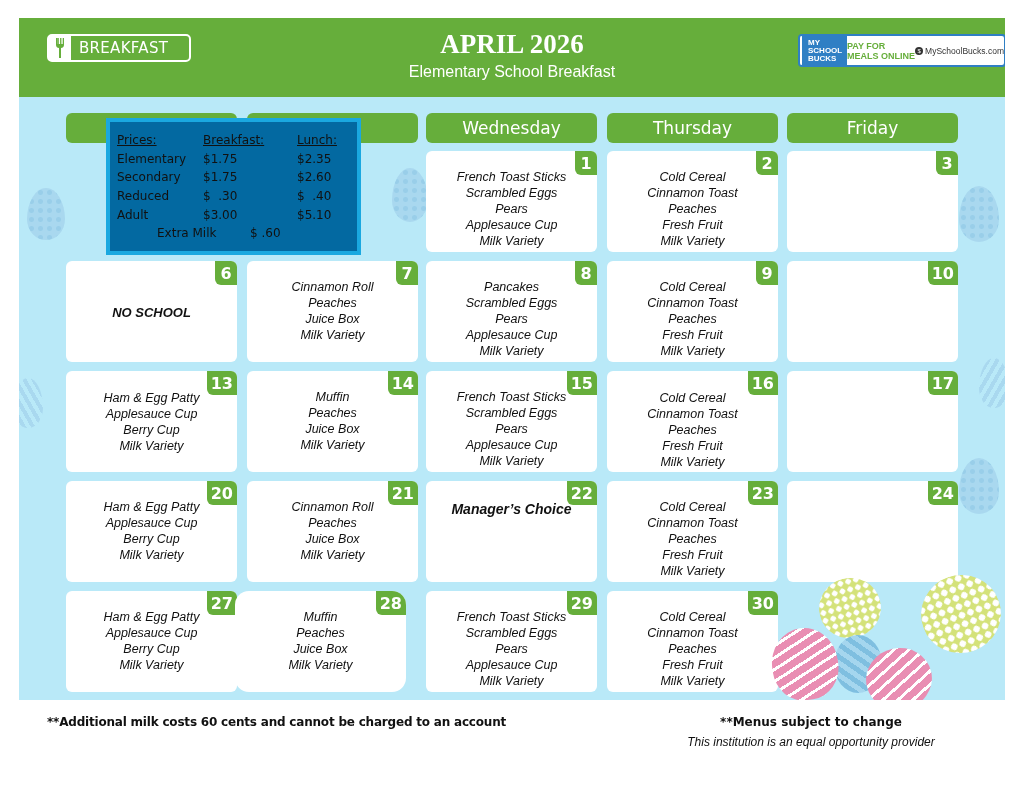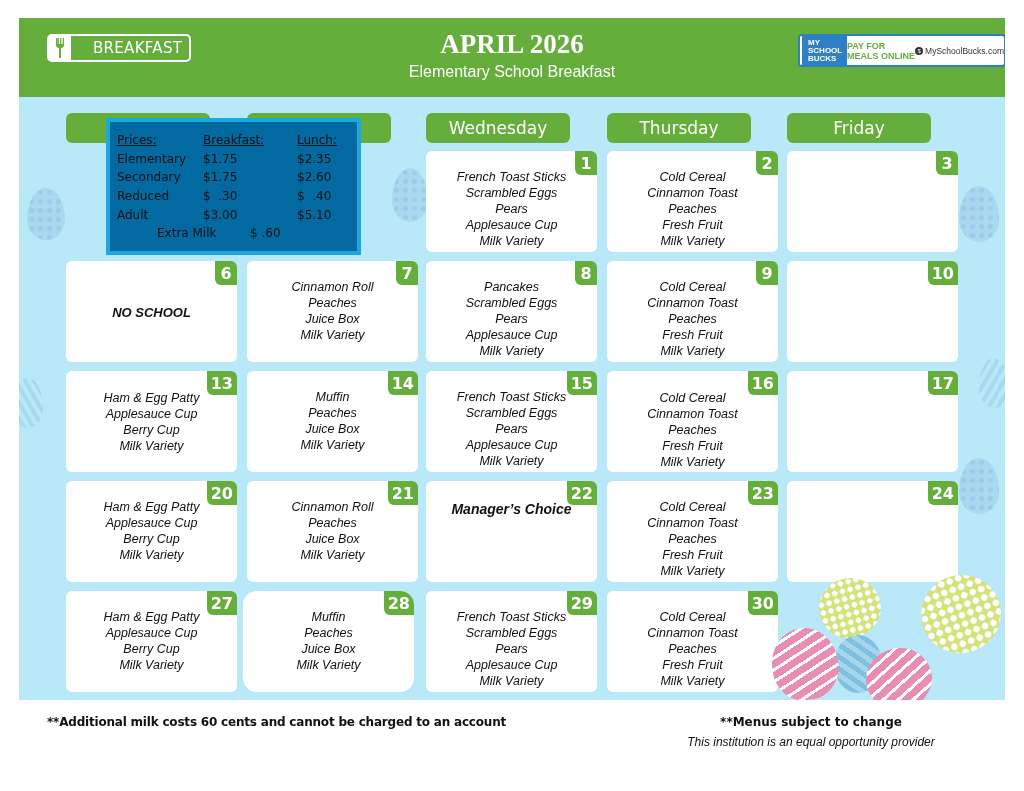--- a/index.html
+++ b/index.html
@@ -1,32 +1,32 @@
 <!DOCTYPE html>
 <html><head>
 <meta charset="utf-8">
 <style>
   html, body { margin: 0; padding: 0; }
   body { width: 1024px; height: 791px; background: #ffffff; position: relative; overflow: hidden; font-family: "Liberation Sans", sans-serif; }
   .page { position: absolute; left: 19px; top: 18px; width: 986px; height: 682px; background: #b9e9f8; overflow: hidden; }
   .header { position: absolute; left: 0; top: 0; width: 986px; height: 79px; background: #66ae3b; }
   .bk-logo { position: absolute; left: 28px; top: 16px; width: 144px; height: 28px; border: 2px solid #ffffff; border-radius: 5px; display: flex; align-items: stretch; box-sizing: border-box; }
   .bk-logo .fork-box { width: 22px; background: #ffffff; display: flex; align-items: center; justify-content: center; }
-  .bk-logo .label { flex: 1; color: #ffffff; font-family: "DejaVu Sans", sans-serif; font-size: 15px; display: flex; align-items: center; padding-left: 22px; letter-spacing: 0.3px; }
+  .bk-logo .label { flex: 1; color: #ffffff; font-family: "DejaVu Sans", sans-serif; font-size: 15px; display: flex; align-items: center; padding-left: 8px; letter-spacing: 0.3px; }
   .title { position: absolute; left: 0; width: 986px; text-align: center; top: 11px; color: #ffffff; font-size: 27px; font-weight: bold; font-family: Liberation Serif, serif; }
   .subtitle { position: absolute; left: 0; width: 986px; text-align: center; top: 45px; color: #ffffff; font-size: 16px; }
   .msb { position: absolute; left: 779px; top: 16px; width: 208px; height: 33px; border-radius: 4px; background: #ffffff; border: 2px solid #2f7fc4; box-sizing: border-box; display: flex; overflow: hidden; }
   .msb .left { width: 47px; background: #2f7fc4; color: #fff; font-size: 8px; font-weight: bold; line-height: 8px; display: flex; flex-direction: column; justify-content: center; padding-left: 6px; border-left: 2px solid #fff; box-sizing: border-box; }
   .msb .right { flex: 1; display: flex; flex-direction: row; justify-content: center; align-items: center; }
   .msb .pay { color: #66ae3b; font-size: 9px; font-weight: bold; }
   .msb .url { color: #333; font-size: 8.5px; display: flex; align-items: center; gap: 2px; }
   .msb .url .dot { width: 8px; height: 8px; border-radius: 50%; background: #333; color: #fff; font-size: 6px; display: inline-flex; align-items: center; justify-content: center; }
 
   .bgegg { position: absolute; border-radius: 50% 50% 50% 50% / 60% 60% 40% 40%; opacity: 0.55; }
-  .dayhdr { position: absolute; top: 95px; height: 30px; width: 144px; background: #66ae3b; border-radius: 6px; color: #fff; font-family: "DejaVu Sans", sans-serif; font-size: 17px; display: flex; align-items: center; justify-content: center; }
+  .dayhdr { position: absolute; top: 95px; height: 30px; width: 171px; background: #66ae3b; border-radius: 6px; color: #fff; font-family: "DejaVu Sans", sans-serif; font-size: 17px; display: flex; align-items: center; justify-content: center; }
   .cell { position: absolute; width: 171px; height: 101px; background: #ffffff; border-radius: 6px; overflow: hidden; }
   .cell .num { position: absolute; right: 0; top: 0; height: 24px; min-width: 22px; padding: 0 4px; background: #66ae3b; color: #ffffff; font-family: "DejaVu Sans", sans-serif; font-weight: bold; font-size: 16px; border-bottom-left-radius: 6px; display: flex; align-items: center; justify-content: center; box-sizing: border-box; }
   .cell .menu { position: absolute; left: 0; right: 0; top: 18px; text-align: center; font-style: italic; font-size: 12.5px; line-height: 16px; color: #111; }
   .cell .menu div { white-space: nowrap; }
   .cell .special { position: absolute; left: 0; right: 0; top: 44px; text-align: center; font-style: italic; font-weight: bold; font-size: 13px; color: #111; }
   .cell .special.mc { top: 20px; font-size: 14px; }
 
   .prices { position: absolute; left: 87px; top: 100px; width: 255px; height: 137px; background: #0369a1; border: 4px solid #1aa8e0; box-sizing: border-box; font-family: "DejaVu Sans", sans-serif; font-size: 12px; color: #111; }
   .prices table { position: absolute; left: 7px; top: 9px; border-collapse: collapse; }
   .prices td { padding: 0; height: 18.6px; vertical-align: middle; }
@@ -226,21 +226,21 @@
 
   <div class="cell" style="left:47px;top:573px;">
     <div class="num">27</div>
     <div class="menu">
       <div>Ham &amp; Egg Patty</div>
         <div>Applesauce Cup</div>
         <div>Berry Cup</div>
         <div>Milk Variety</div>
     </div>
   </div>
-  <div class="cell" style="left:224px;top:573px;border-radius:14px;">
+  <div class="cell" style="left:216px;top:573px;border-radius:14px;">
     <div class="num">28</div>
     <div class="menu">
       <div>Muffin</div>
         <div>Peaches</div>
         <div>Juice Box</div>
         <div>Milk Variety</div>
     </div>
   </div>
   <div class="cell" style="left:407px;top:573px;">
     <div class="num">29</div>

